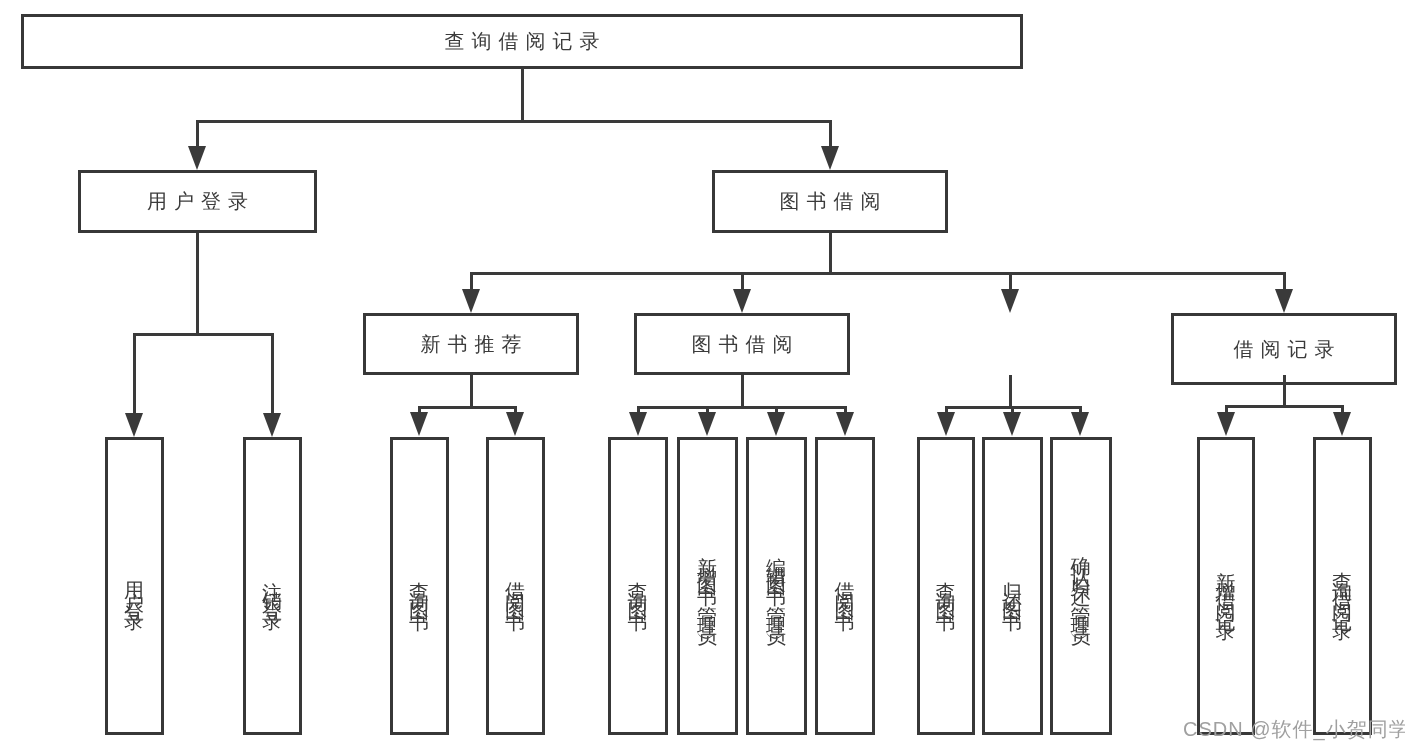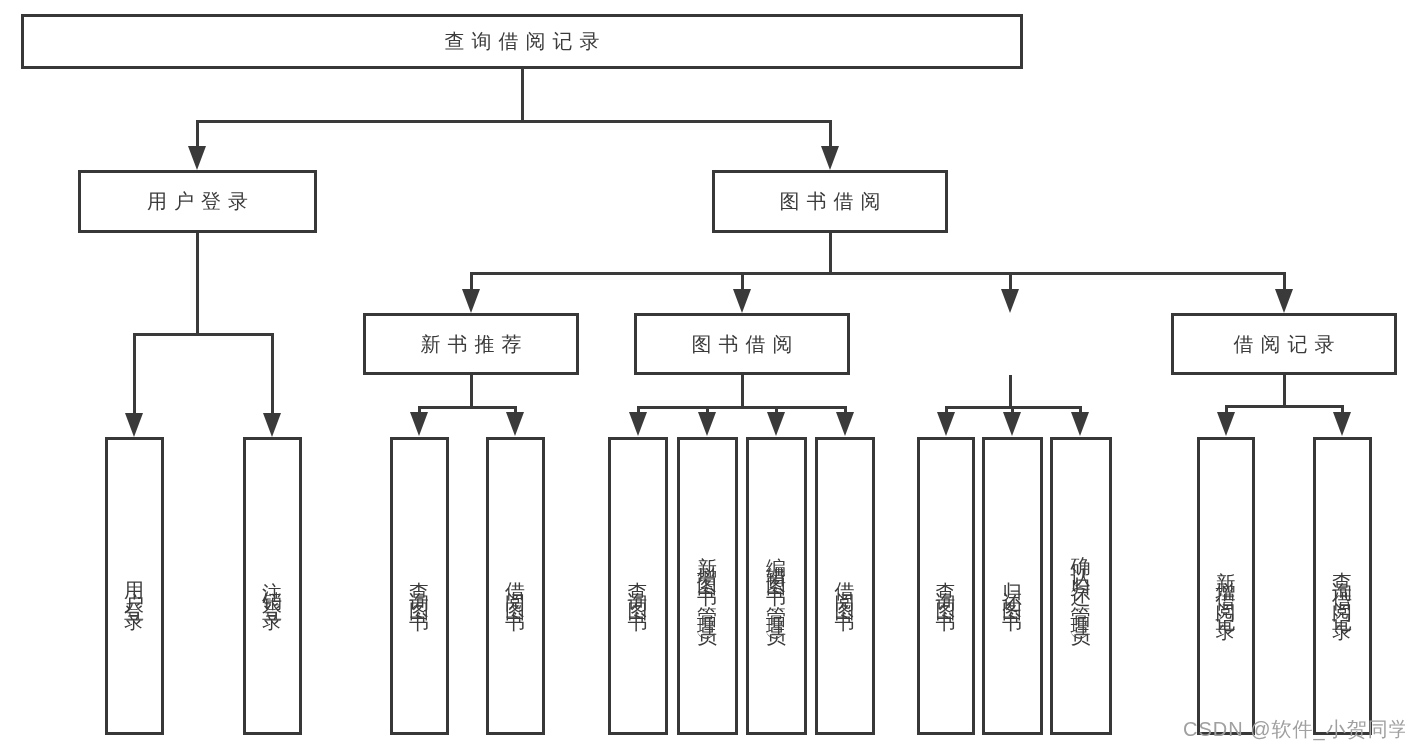--- a/index.html
+++ b/index.html
@@ -92,21 +92,21 @@
   <div class="arrow" style="left:1001px;top:289px"></div>
   <div class="vline" style="left:1283px;top:272px;height:22px"></div>
   <div class="arrow" style="left:1275px;top:289px"></div>
 
   <div class="box h" style="left:363px;top:313px;width:216px;height:62px">
     <span>新书推荐</span>
   </div>
   <div class="box h" style="left:634px;top:313px;width:216px;height:62px">
     <span>图书借阅</span>
   </div>
-  <div class="box h" style="left:1171px;top:313px;width:226px;height:62px">
+  <div class="box h" style="left:1171px;top:313px;width:226px;height:72px">
     <span>借阅记录</span>
   </div>
 
   <div class="vline" style="left:470px;top:375px;height:34px"></div>
   <div class="hline" style="left:418px;top:406px;width:99px"></div>
   <div class="vline" style="left:418px;top:406px;height:10px"></div>
   <div class="arrow" style="left:410px;top:412px"></div>
   <div class="vline" style="left:514px;top:406px;height:10px"></div>
   <div class="arrow" style="left:506px;top:412px"></div>
 

